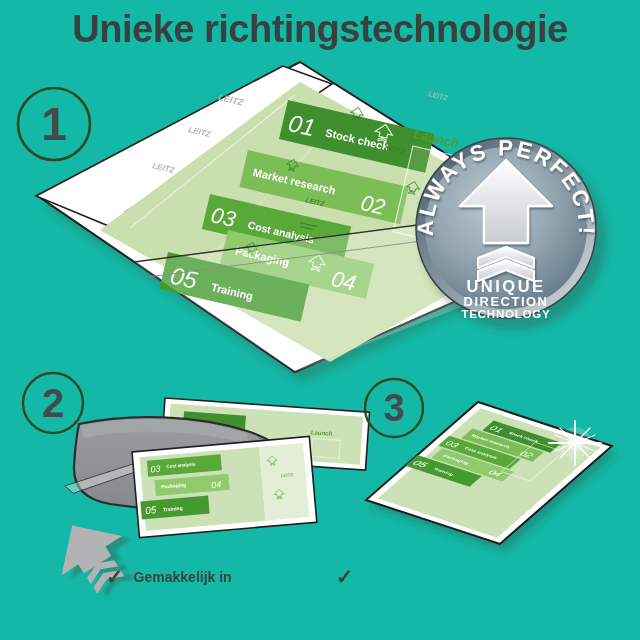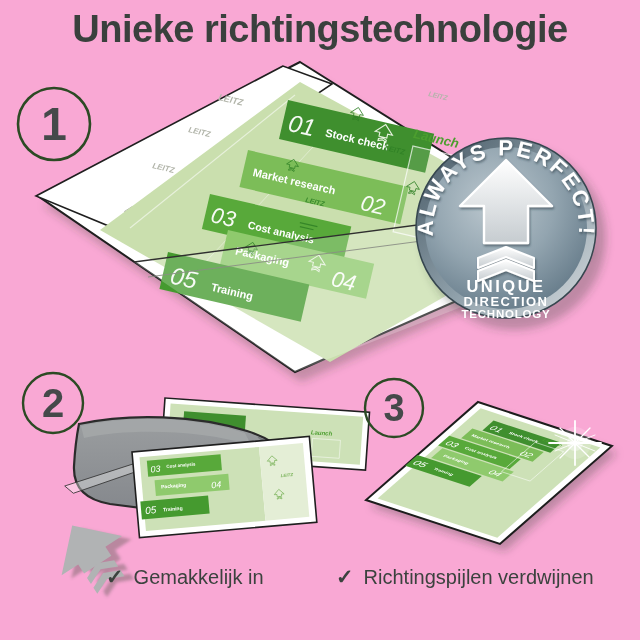--- a/index.html
+++ b/index.html
@@ -1,23 +1,23 @@
 <!DOCTYPE html>
 <html><head>
 <meta charset="utf-8">
 <style>
   html,body{margin:0;padding:0;}
-  .stage{position:relative;width:640px;height:640px;background:#f9a8d4;overflow:hidden;
+  .stage{position:relative;width:640px;height:640px;background:#14b8a6;overflow:hidden;
          font-family:"Liberation Sans",sans-serif;}
   .title{position:absolute;top:8px;left:0;width:640px;margin:0;text-align:center;
          font-size:38px;font-weight:bold;letter-spacing:-0.5px;color:#3a403d;}
   svg{position:absolute;top:0;left:0;font-family:"Liberation Sans",sans-serif;}
   .caption{position:absolute;display:flex;align-items:flex-start;color:#3b423e;}
   .caption .check{font-size:21px;font-weight:bold;line-height:26px;margin-right:10px;}
-  .caption .lines{font-size:20px;font-weight:normal;line-height:26px;}
+  .caption .lines{font-size:14px;font-weight:bold;line-height:26px;}
   .cap-left{left:106px;top:564px;}
   .cap-right{left:336px;top:564px;}
 </style>
 </head>
 <body>
 
 <div class="stage">
 
   <h1 class="title">Unieke richtingstechnologie</h1>
 
@@ -251,17 +251,17 @@
 
   <div class="caption cap-left">
     <span class="check">✓</span>
     <span class="lines">
       <span>Gemakkelijk in</span><br>
     </span>
   </div>
   <div class="caption cap-right">
     <span class="check">✓</span>
     <span class="lines">
-      <span>Richtingspijlen verdwijnen</span><br>
+      <br>
     </span>
   </div>
 
 </div>
 
 </body></html>

